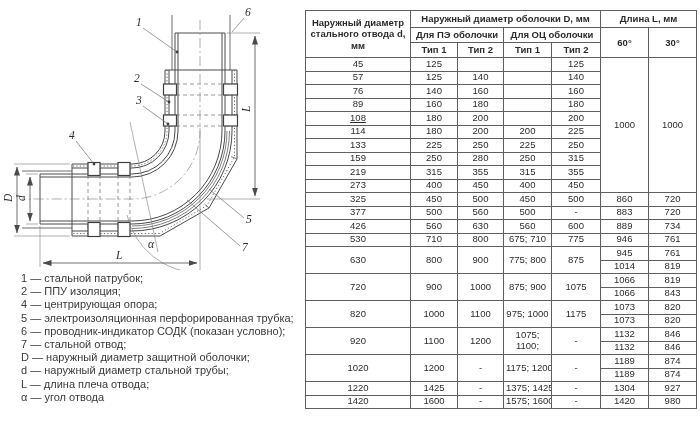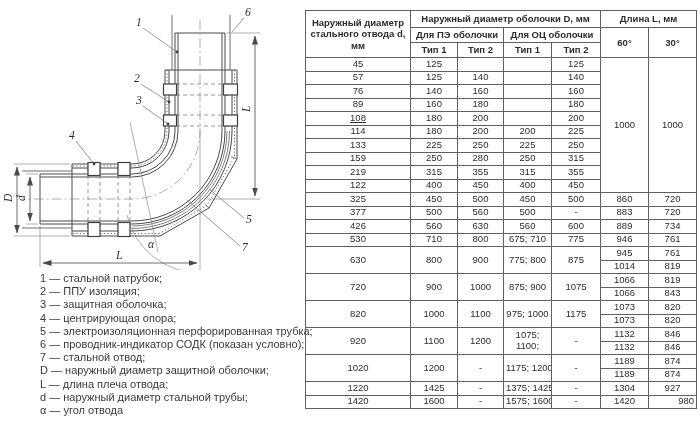--- a/index.html
+++ b/index.html
@@ -2,21 +2,21 @@
 <html><head>
 <meta charset="utf-8">
 <style>
   html,body{margin:0;padding:0}
   body{
     width:700px;height:432px;background:#ffffff;position:relative;overflow:hidden;
     font-family:"Liberation Sans",sans-serif;
   }
   .diagram{position:absolute;left:2px;top:0}
   .legend{
-    position:absolute;left:40px;top:272px;
+    position:absolute;left:21px;top:272px;
     font-size:11px;line-height:13.2px;color:#3a3a3a;
   }
   .legend-line{white-space:nowrap}
   table.dim-table{
     position:absolute;left:305px;top:10px;width:391px;
     border-collapse:collapse;table-layout:fixed;
     color:#2c2c2c;border:1.5px solid #4a4a4a;
   }
   .dim-table th,.dim-table td{
     border:1px solid #5f5f5f;text-align:center;vertical-align:middle;
@@ -151,28 +151,27 @@
   <text class="co" x="10" y="202" transform="rotate(-90 10 202)">D</text>
   <text class="co" x="23" y="201" transform="rotate(-90 23 201)">d</text>
   <text class="co" x="114" y="259">L</text>
   <text class="co" x="248" y="112" transform="rotate(-90 248 112)">L</text>
   <text class="co" x="146" y="248">α</text>
 </svg>
 
 <div class="legend">
     <div class="legend-line">1 — стальной патрубок;</div>
     <div class="legend-line">2 — ППУ изоляция;</div>
-    <div class="legend-line">3 — защитная оболочка;</div>
     <div class="legend-line">4 — центрирующая опора;</div>
     <div class="legend-line">5 — электроизоляционная перфорированная трубка;</div>
     <div class="legend-line">6 — проводник-индикатор СОДК (показан условно);</div>
     <div class="legend-line">7 — стальной отвод;</div>
     <div class="legend-line">D — наружный диаметр защитной оболочки;</div>
+    <div class="legend-line">d — наружный диаметр стальной трубы;</div>
     <div class="legend-line">L — длина плеча отвода;</div>
-    <div class="legend-line">d — наружный диаметр стальной трубы;</div>
     <div class="legend-line">α — угол отвода</div>
   </div>
 
 <table class="dim-table">
   <colgroup>
     <col style="width:105px">
       <col style="width:47px">
       <col style="width:46px">
     <col style="width:48px">
       <col style="width:49px">
@@ -258,21 +257,21 @@
         <td style="white-space: nowrap;">315</td>
       </tr>
       <tr>
         <td style="white-space: nowrap;">219</td>
         <td style="white-space: nowrap;">315</td>
         <td style="white-space: nowrap;">355</td>
         <td style="white-space: nowrap;">315</td>
         <td style="white-space: nowrap;">355</td>
       </tr>
       <tr>
-        <td style="white-space: nowrap;">122</td>
+        <td style="white-space: nowrap;">273</td>
         <td style="white-space: nowrap;">400</td>
         <td style="white-space: nowrap;">450</td>
         <td style="white-space: nowrap;">400</td>
         <td style="white-space: nowrap;">450</td>
       </tr>
       <tr>
         <td style="white-space: nowrap;">325</td>
         <td style="white-space: nowrap;">450</td>
         <td style="white-space: nowrap;">500</td>
         <td style="white-space: nowrap;">450</td>
@@ -381,16 +380,16 @@
         <td style="white-space: nowrap;">1304</td>
         <td style="white-space: nowrap;">927</td>
       </tr>
       <tr>
         <td style="white-space: nowrap;">1420</td>
         <td style="white-space: nowrap;">1600</td>
         <td style="white-space: nowrap;">-</td>
         <td style="white-space: nowrap;">1575; 1600</td>
         <td style="white-space: nowrap;">-</td>
         <td style="white-space: nowrap;">1420</td>
-        <td style="white-space: nowrap; text-align: right;">980</td>
+        <td style="white-space: nowrap;">980</td>
       </tr>
     </tbody>
 </table>
 
 </body></html>

